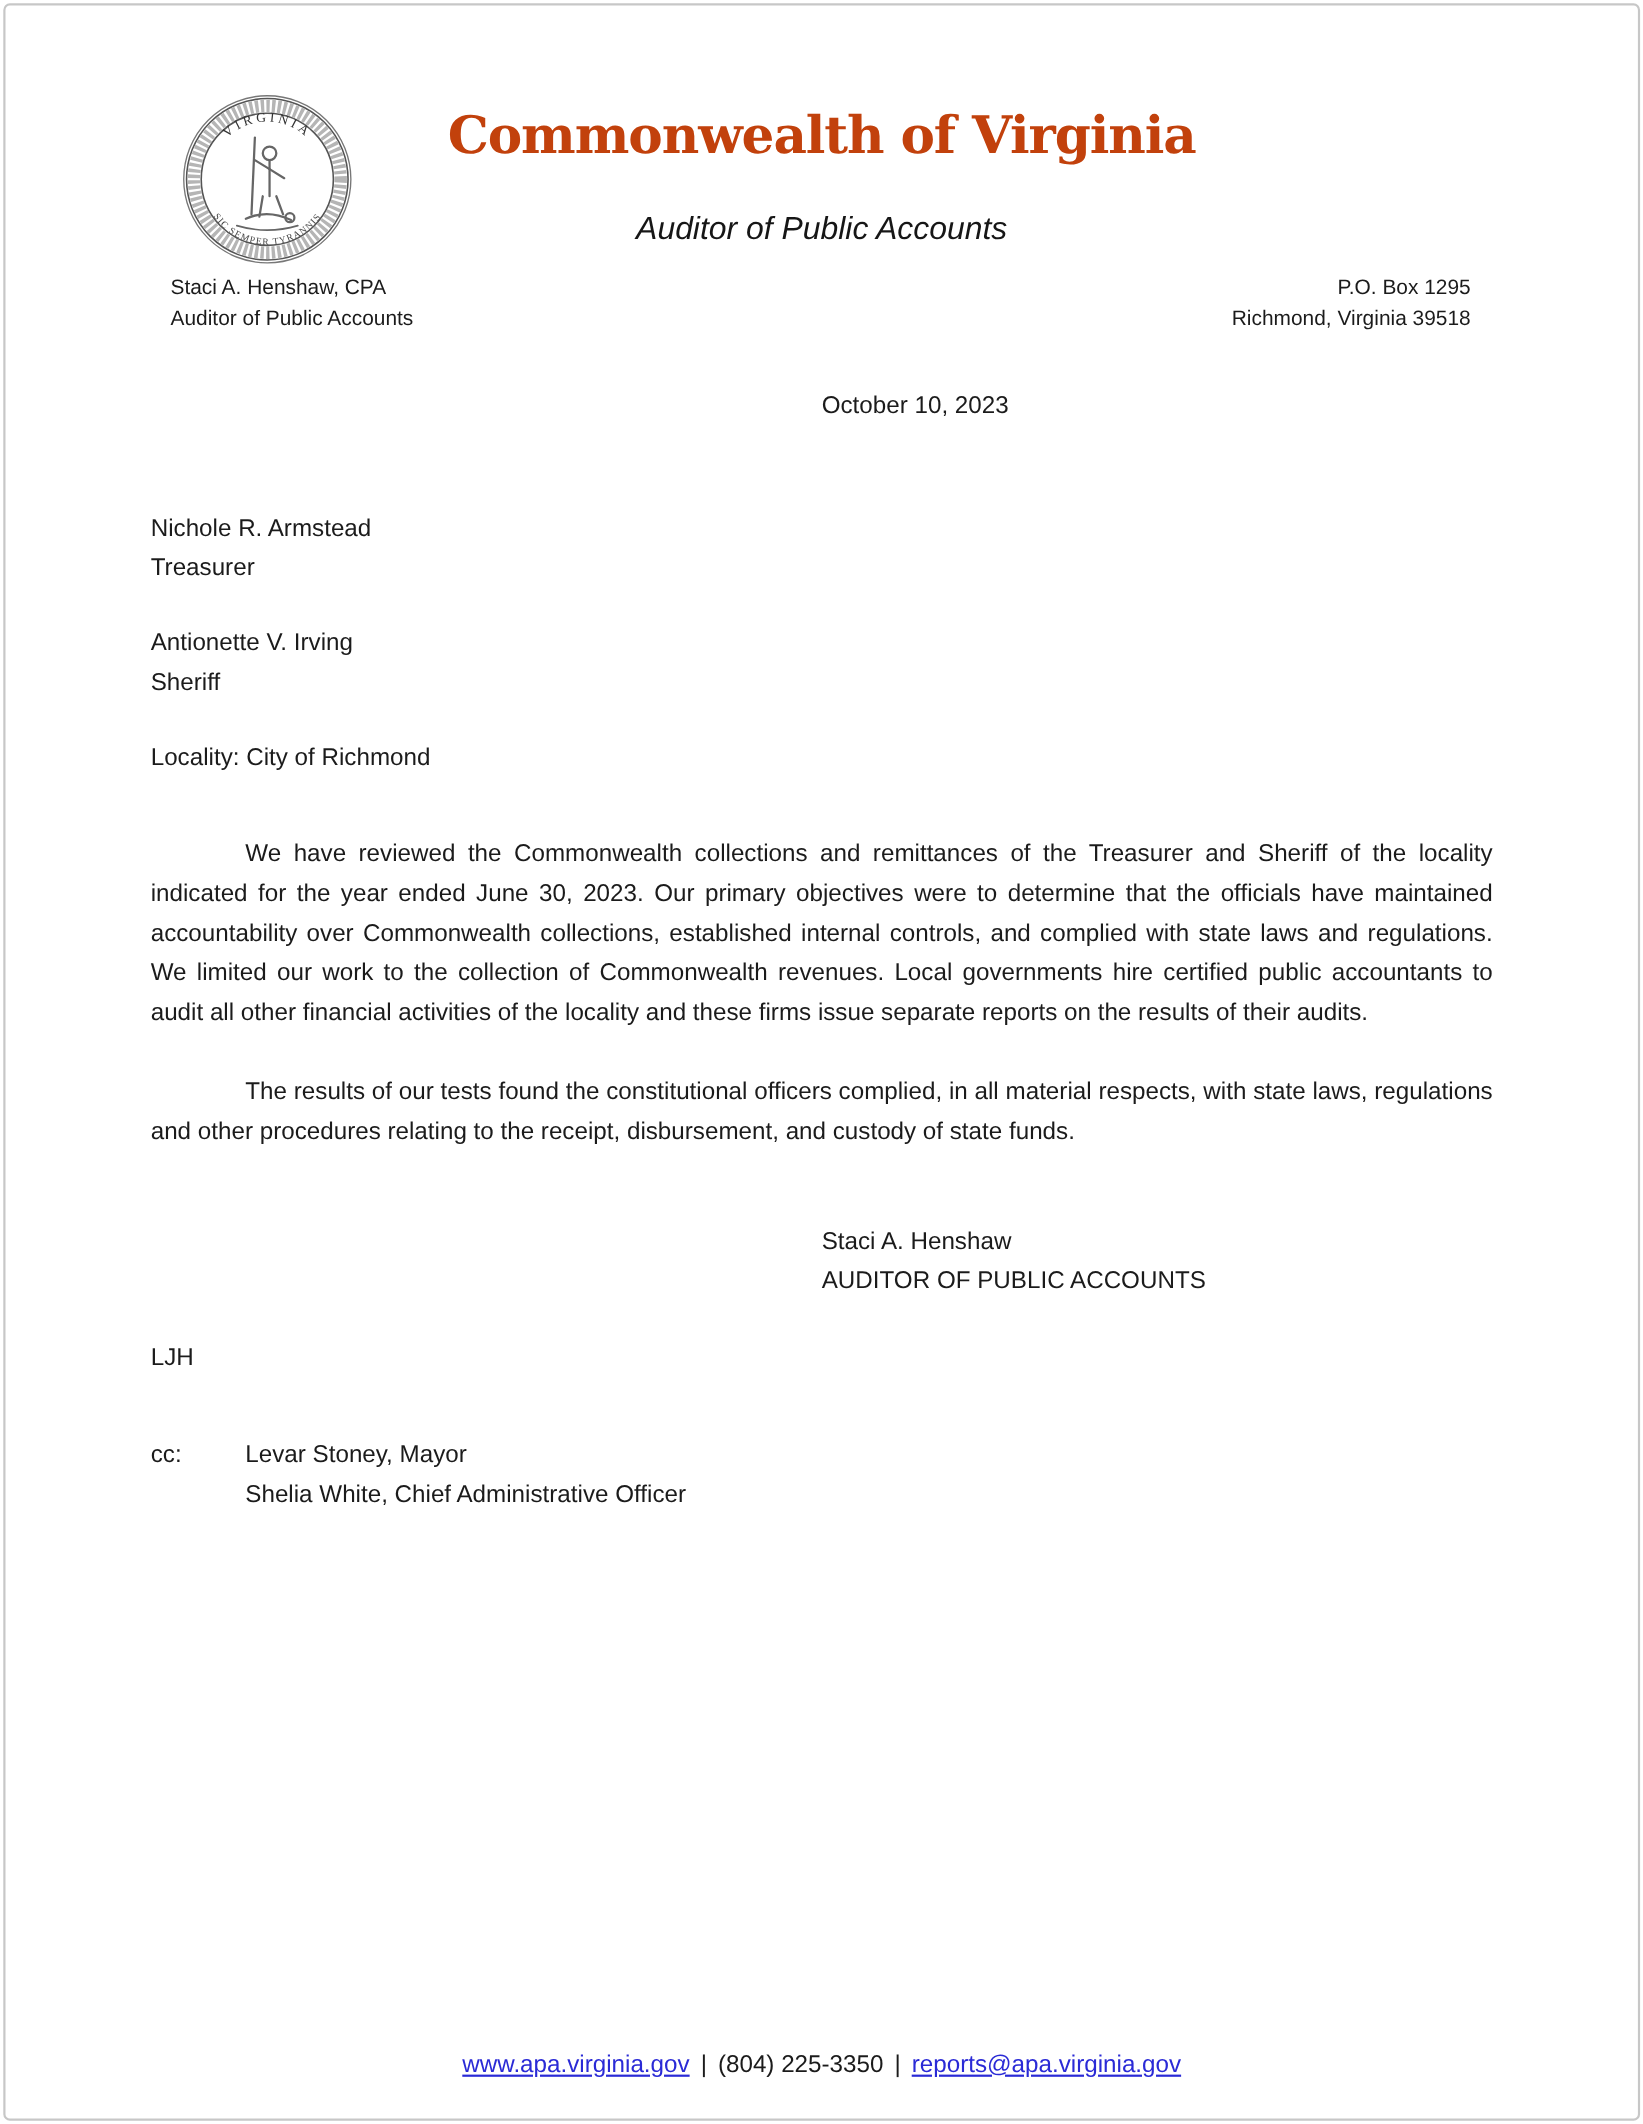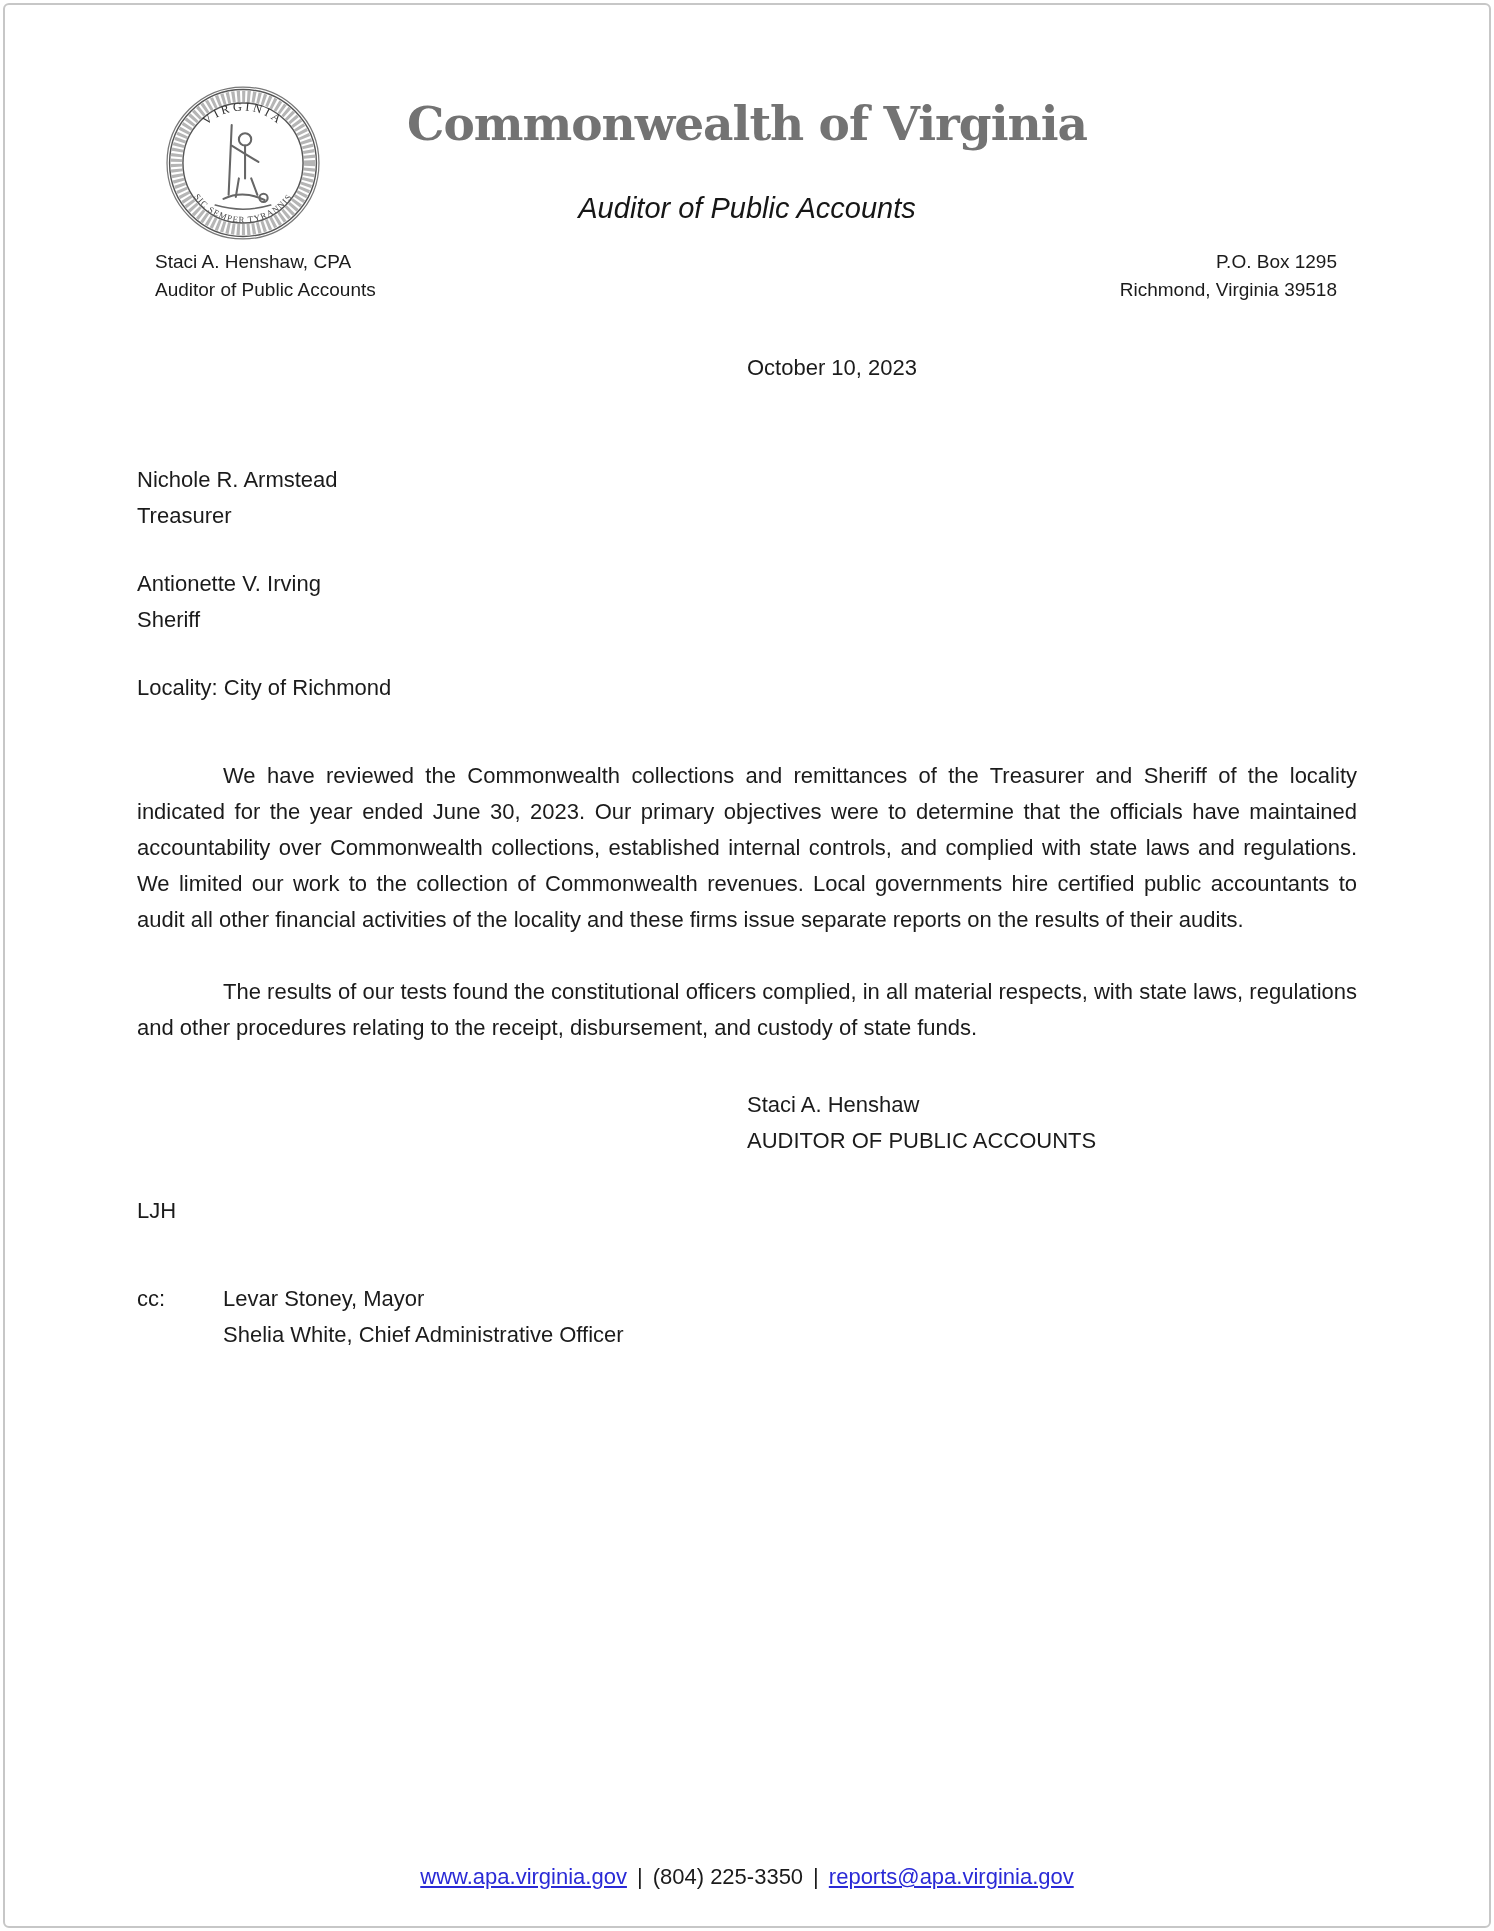--- a/index.html
+++ b/index.html
@@ -33,21 +33,21 @@
   .doc-title {
     position: absolute;
     top: 96px;
     left: 0;
     right: 0;
     text-align: center;
     font-family: "DejaVu Serif", serif;
     font-weight: 700;
     font-size: 47px;
     letter-spacing: -1px;
-    color: #737373;
+    color: #c2410c;
   }
   .doc-subtitle {
     position: absolute;
     top: 192px;
     left: 0;
     right: 0;
     text-align: center;
     font-style: italic;
     font-size: 29px;
     color: #161616;
@@ -82,21 +82,21 @@
   .recipient-group.first { margin-top: 76px; }
   .locality-line { margin-top: 32px; }
   .para {
     margin: 0;
     text-align: justify;
     text-indent: 86px;
   }
   .para.p1 { margin-top: 52px; }
   .para.p2 { margin-top: 36px; }
   .signature-block {
-    margin-top: 41px;
+    margin-top: 64px;
     margin-left: 50%;
   }
   .initials-line { margin-top: 34px; }
   .cc-block {
     margin-top: 52px;
     display: flex;
   }
   .cc-label { width: 86px; flex: 0 0 86px; }
   .footer {
     position: absolute;

